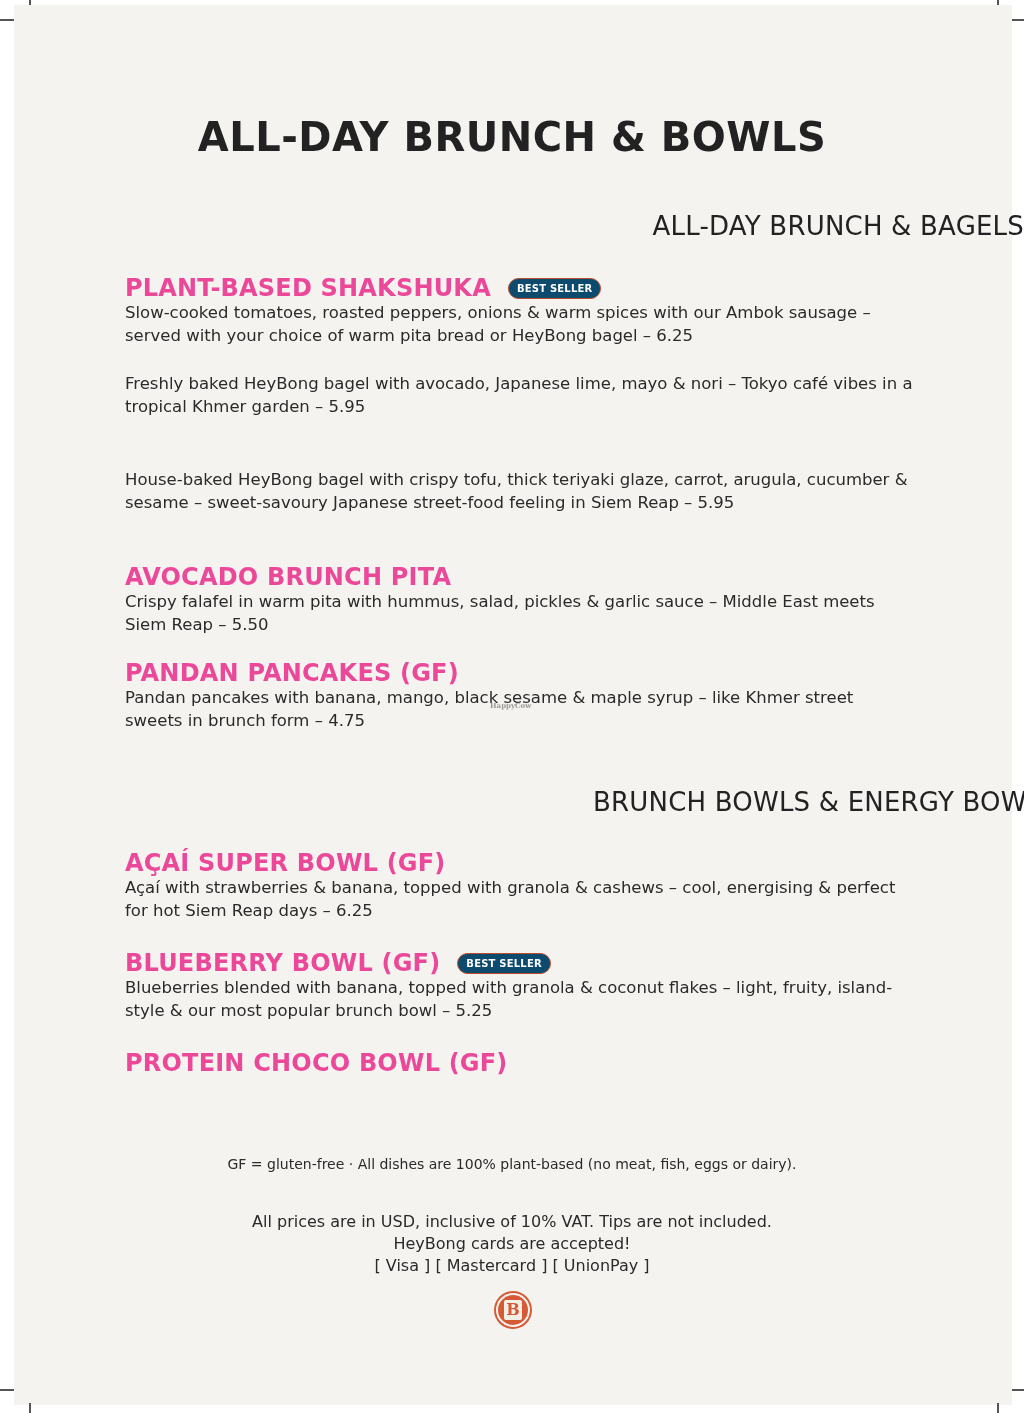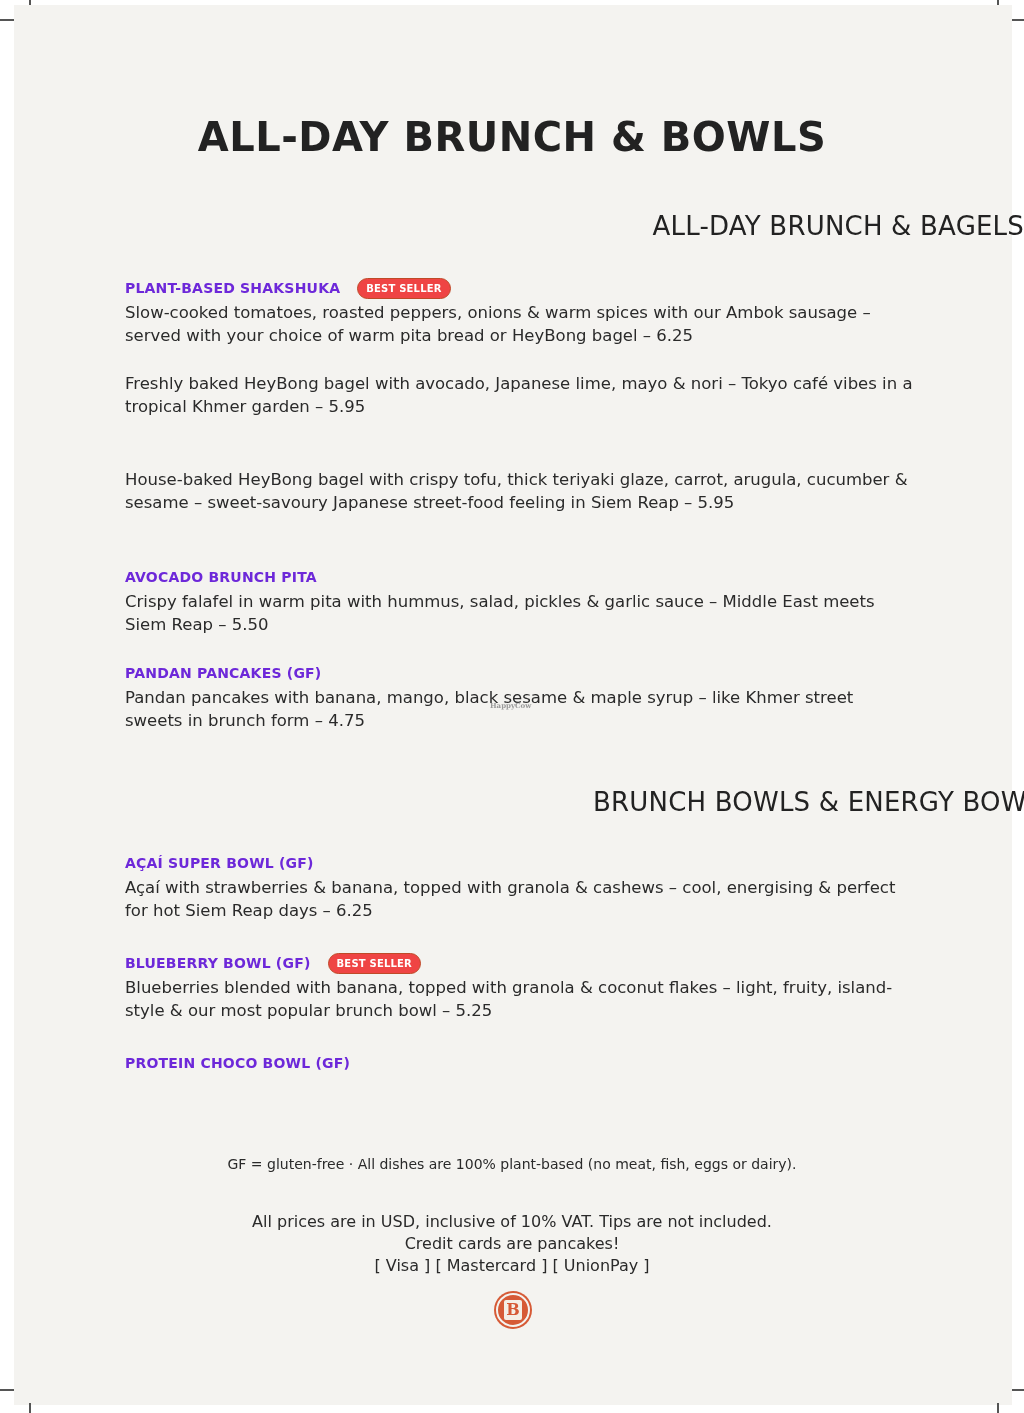--- a/index.html
+++ b/index.html
@@ -20,23 +20,23 @@
     text-align: center; font-weight: bold; font-size: 40px; letter-spacing: 0.5px;
     color: #222;
   }
   .section-title {
     position: absolute; left: 0; width: 1024px;
     text-align: right; font-size: 26px; color: #222; font-weight: normal;
     letter-spacing: 0.2px;
   }
   .item { position: absolute; left: 125px; width: 790px; }
   .item-name-row { display: flex; align-items: center; height: 26px; }
-  .item-name { font-size: 14px; font-weight: bold; letter-spacing: 0.2px; color: #6d28d9; }
+  .item-name { font-size: 24px; font-weight: bold; letter-spacing: 0.2px; color: #ec4899; }
   .badge {
-    margin-left: 17px; background: #ef4444; color: #fff;
+    margin-left: 17px; background: #0c4a6e; color: #fff;
     font-size: 10px; font-weight: bold; padding: 4px 8px; border-radius: 12px;
     border: 1px solid #bf4a28; letter-spacing: 0.2px;
   }
   .item-desc { font-size: 16.5px; line-height: 23px; color: #2a2a2a; margin-top: 0px; }
   .footer-note {
     position: absolute; left: 0; width: 1024px; text-align: center;
     font-size: 14px; color: #2a2a2a;
   }
   .footer-block {
     position: absolute; left: 0; width: 1024px; top: 1211px; text-align: center;
@@ -128,19 +128,19 @@
 <div class="item" style="top:1050px;">
   <div class="item-name-row">
     <span class="item-name">PROTEIN CHOCO BOWL (GF)</span>
   </div>
 </div>
 
 <div class="footer-note" style="top:1156px;">GF = gluten-free · All dishes are 100% plant-based (no meat, fish, eggs or dairy).</div>
 
 <div class="footer-block">
   <div>All prices are in USD, inclusive of 10% VAT. Tips are not included.</div>
-  <div>Credit cards are pancakes!</div>
+  <div>HeyBong cards are accepted!</div>
   <div>[ Visa ] [ Mastercard ] [ UnionPay ]</div>
 </div>
 
 <div class="logo">
   <div class="logo-inner">B</div>
 </div>
 
 </body></html>

